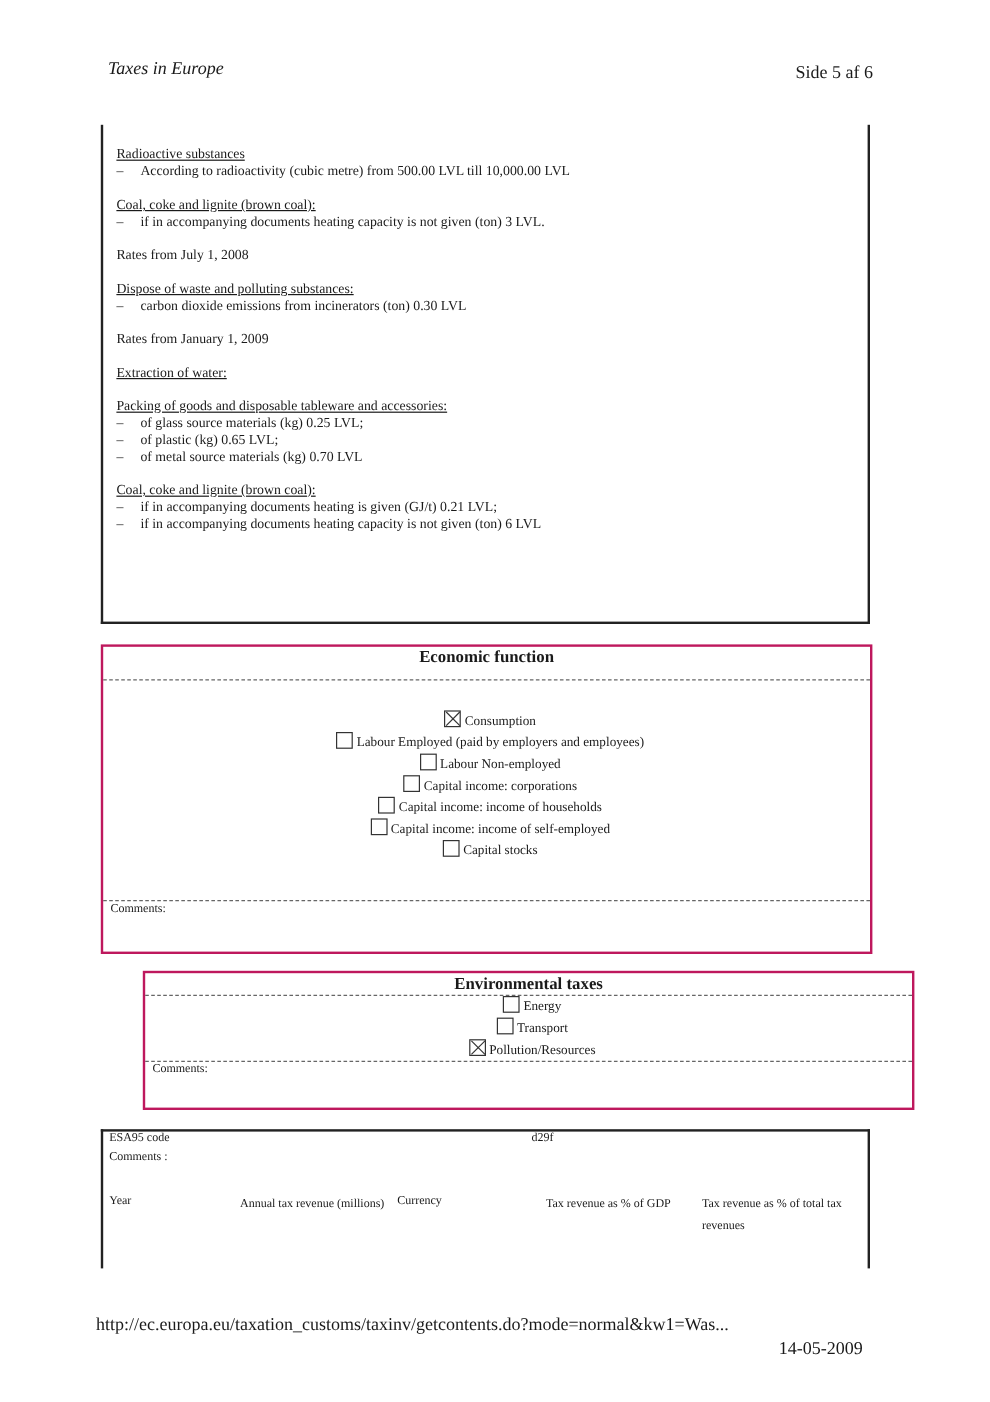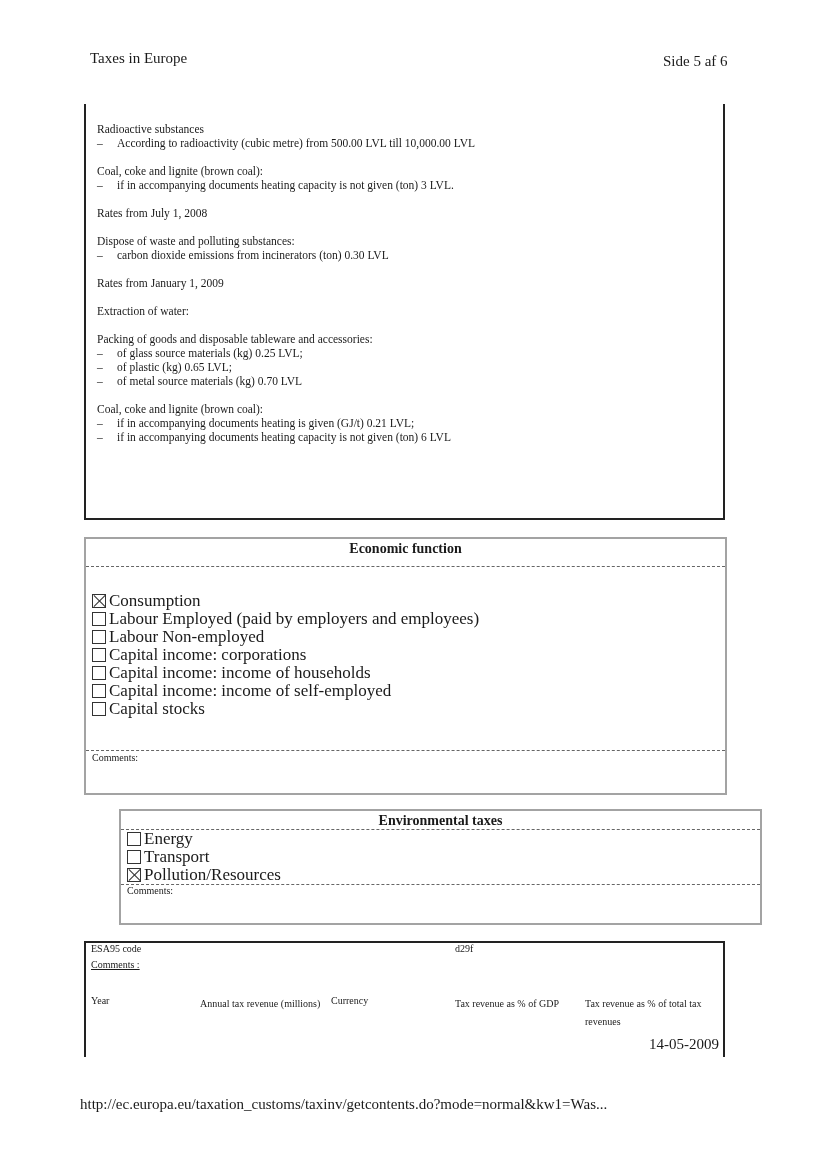--- a/index.html
+++ b/index.html
@@ -3,37 +3,37 @@
 <meta charset="utf-8">
 <style>
   html, body { margin: 0; padding: 0; }
   body {
     width: 825px; height: 1168px; background: #ffffff; position: relative; overflow: hidden;
     font-family: "Liberation Serif", "DejaVu Serif", serif; color: #1a1a1a;
   }
   .abs { position: absolute; }
   .hdr { font-size: 15px; }
   .box-top-text { font-size: 11.5px; line-height: 14px; }
-  .u { }
+  .u { text-decoration: underline; }
   .line { white-space: nowrap; }
   .dash { display: inline-block; width: 20px; }
-  .frame { border: 2px solid #a3a3a3; }
+  .frame { border: 2px solid #be185d; }
   .sec-title { font-weight: bold; font-size: 14px; text-align: center; }
   .dotted { border-top: 1px dashed #666; }
   .cb { display: inline-block; width: 14px; height: 14px; border: 1px solid #333; vertical-align: -2px; margin-right: 3px; position: relative; box-sizing: border-box; }
   .cb.checked::before, .cb.checked::after { content: ""; position: absolute; left: 6px; top: -2px; width: 1px; height: 16px; background: #333; }
   .cb.checked::before { transform: rotate(45deg); }
   .cb.checked::after { transform: rotate(-45deg); }
-  .opt { font-size: 17px; line-height: 18px; white-space: nowrap; }
+  .opt { font-size: 11px; line-height: 18px; white-space: nowrap; text-align: center; }
   .big { font-size: 10px; }
 </style>
 </head>
 <body>
 
-<div class="abs hdr" style="left:90px; top:50px;">Taxes in Europe</div>
+<div class="abs hdr" style="left:90px; top:50px;font-style:italic;">Taxes in Europe</div>
 <div class="abs hdr" style="left:663px; top:53px;">Side 5 af 6</div>
 
 <div class="abs" style="left:84px; top:104px; width:637px; height:414px; border-left:2px solid #222; border-right:2px solid #222; border-bottom:2px solid #222;"></div>
 
 <div class="abs box-top-text" style="left:97px; top:122px;">
   <div class="u">Radioactive substances</div>
   <div class="line"><span class="dash">–</span><span>According to radioactivity (cubic metre) from 500.00 LVL till 10,000.00 LVL</span></div>
   <div style="height:14px"></div>
   <div class="u">Coal, coke and lignite (brown coal):</div>
   <div class="line"><span class="dash">–</span><span>if in accompanying documents heating capacity is not given (ton) 3 LVL.</span></div>
@@ -80,23 +80,23 @@
     <div class="opt"><span class="cb"></span><span>Energy</span></div>
     <div class="opt"><span class="cb"></span><span>Transport</span></div>
     <div class="opt"><span class="cb checked"></span><span>Pollution/Resources</span></div>
   </div>
   <div class="dotted"></div>
   <div class="big" style="padding-left:6px;">Comments:</div>
 </div>
 
 <div class="abs" style="left:84px; top:941px; width:637px; height:114px; border-left:2px solid #222; border-right:2px solid #222; border-top:2px solid #222;"></div>
 <div class="abs big" style="left:91px; top:943px;text-align:right;">ESA95 code</div>
-<div class="abs big" style="left:455px; top:943px;">d29f</div>
-<div class="abs big" style="left:91px; top:959px;text-decoration:underline;">Comments :</div>
+<div class="abs big" style="left:443px; top:943px;">d29f</div>
+<div class="abs big" style="left:91px; top:959px;">Comments :</div>
 
 <div class="abs big" style="left:91px; top:995px;">Year</div>
 <div class="abs big" style="left:200px; top:995px; width:135px; line-height:18px;">Annual tax revenue (millions)</div>
 <div class="abs big" style="left:331px; top:995px;">Currency</div>
 <div class="abs big" style="left:455px; top:995px; width:115px; line-height:18px;">Tax revenue as % of GDP</div>
 <div class="abs big" style="left:585px; top:995px; width:125px; line-height:18px;">Tax revenue as % of total tax revenues</div>
 
 <div class="abs hdr" style="left:80px; top:1096px;">http://ec.europa.eu/taxation_customs/taxinv/getcontents.do?mode=normal&amp;kw1=Was...</div>
-<div class="abs hdr" style="left:649px; top:1036px;">14-05-2009</div>
+<div class="abs hdr" style="left:649px; top:1116px;">14-05-2009</div>
 
 </body></html>

